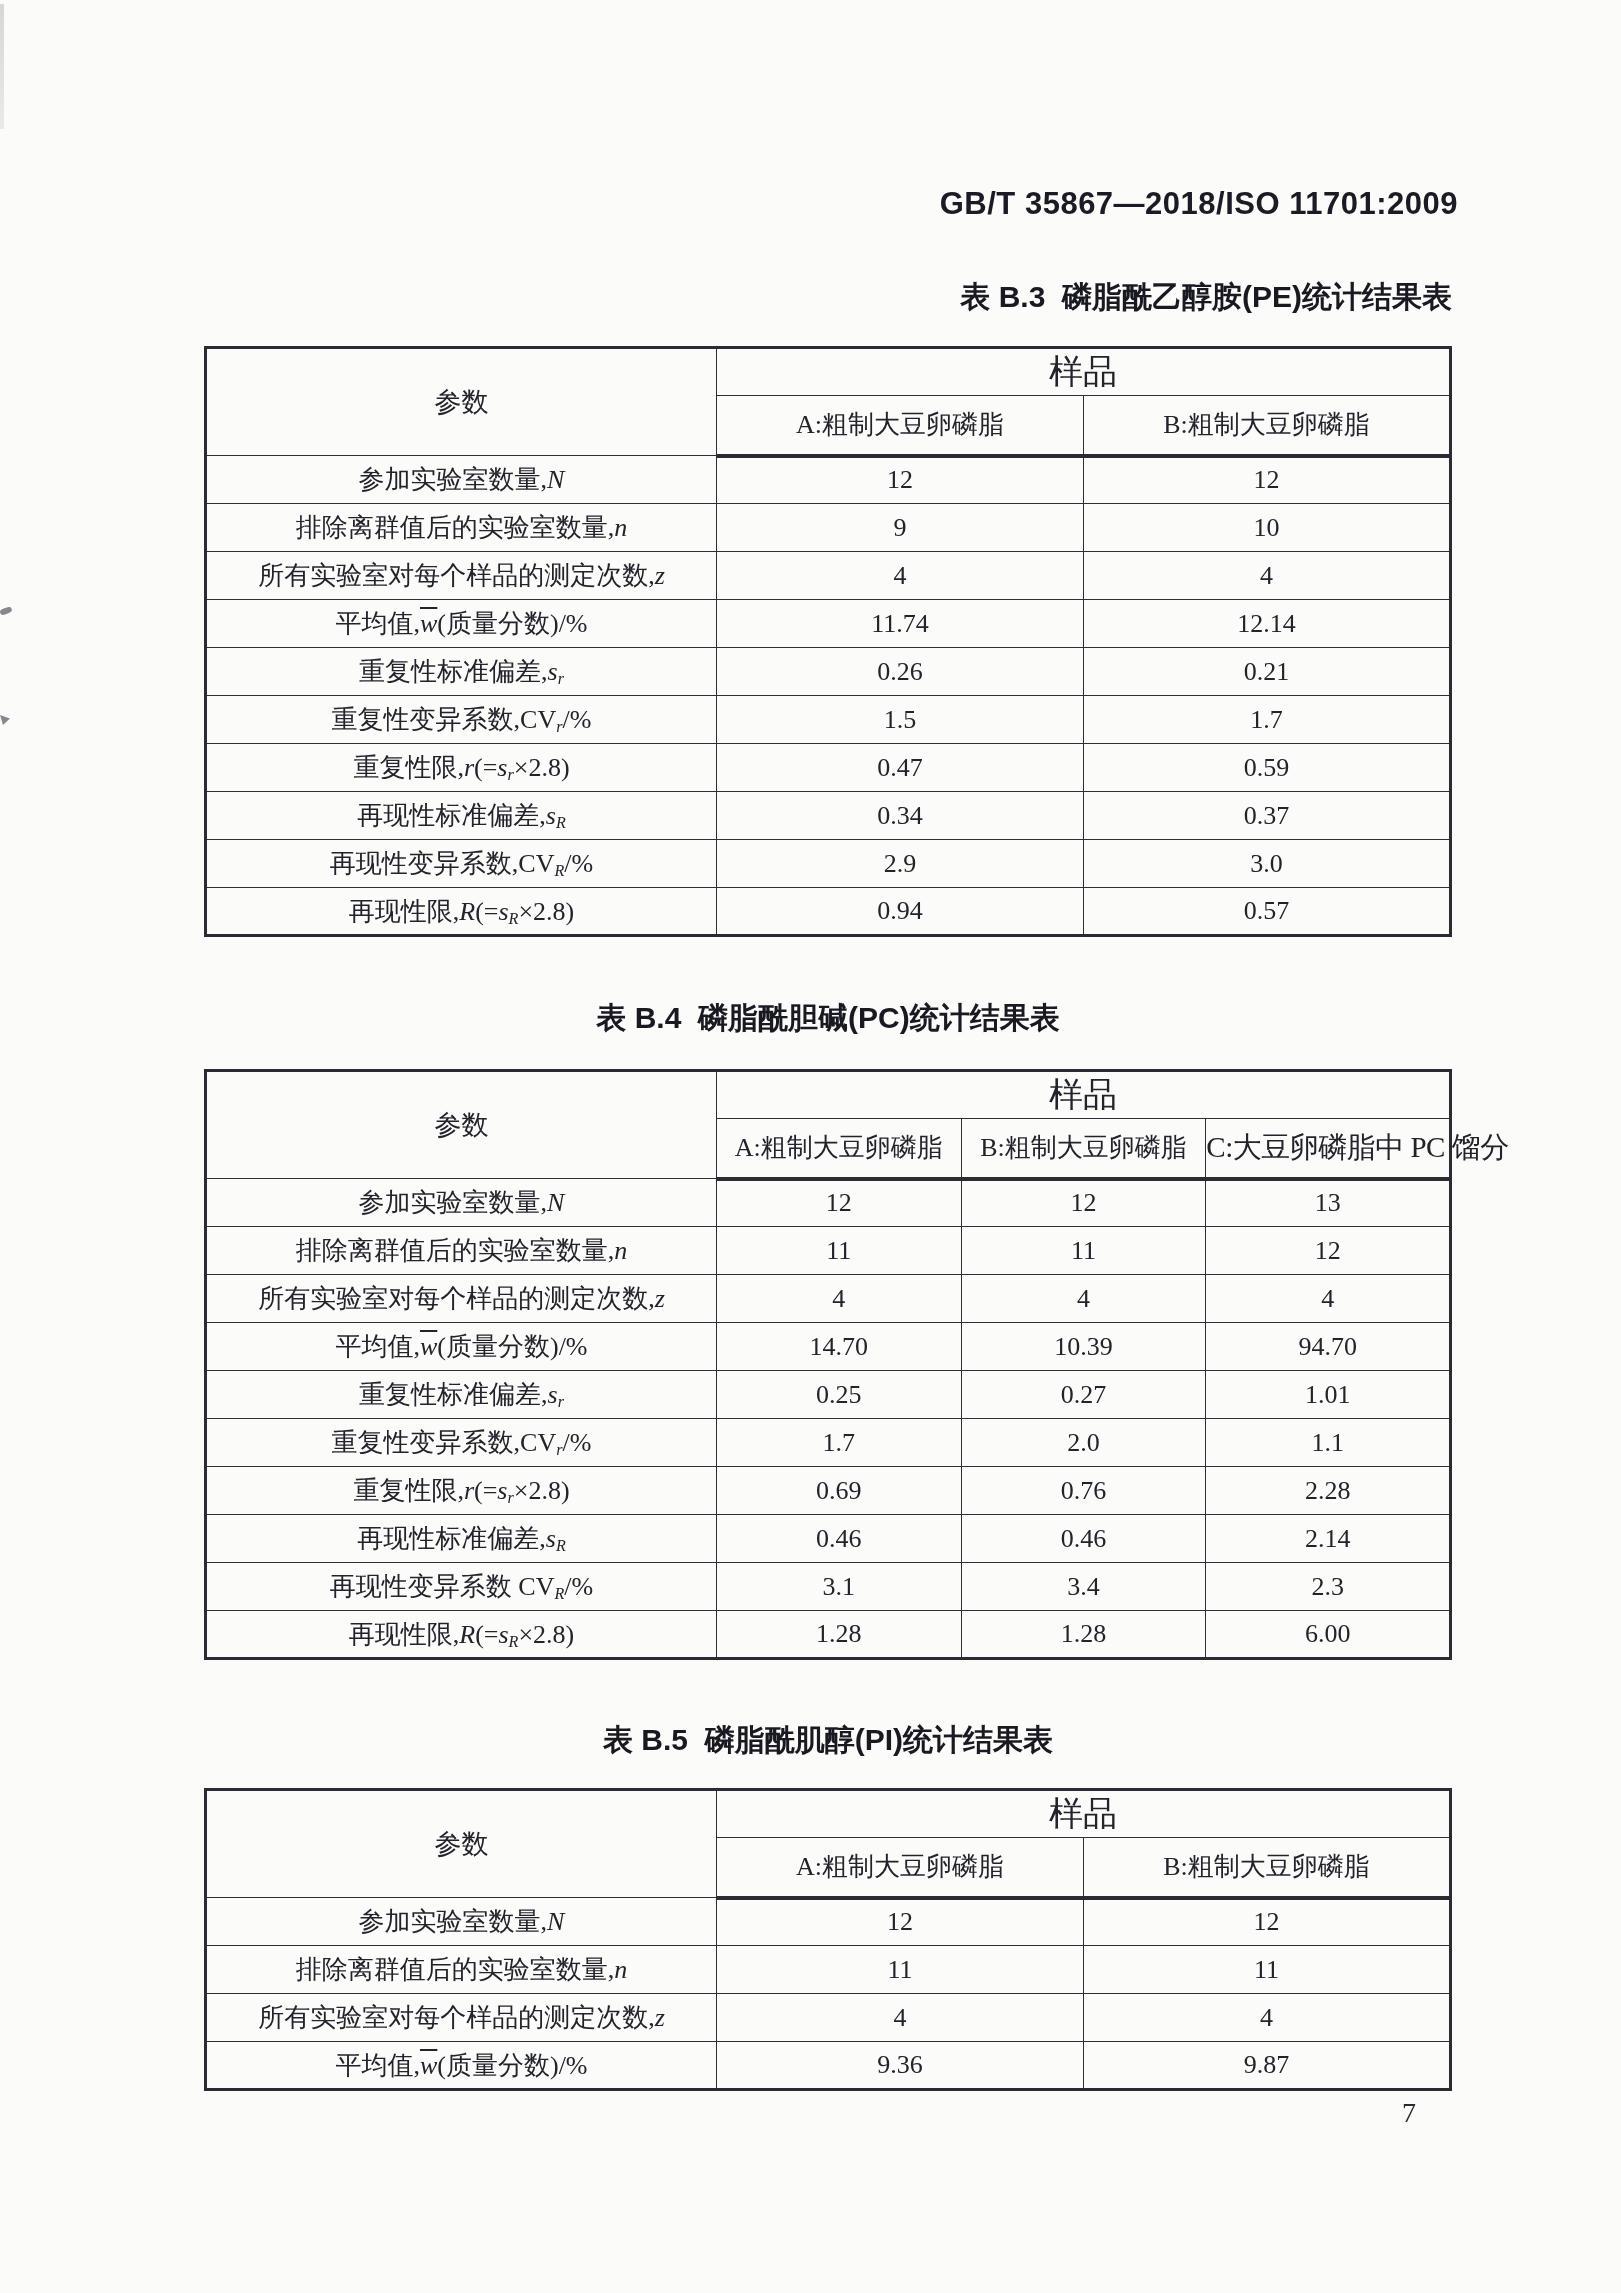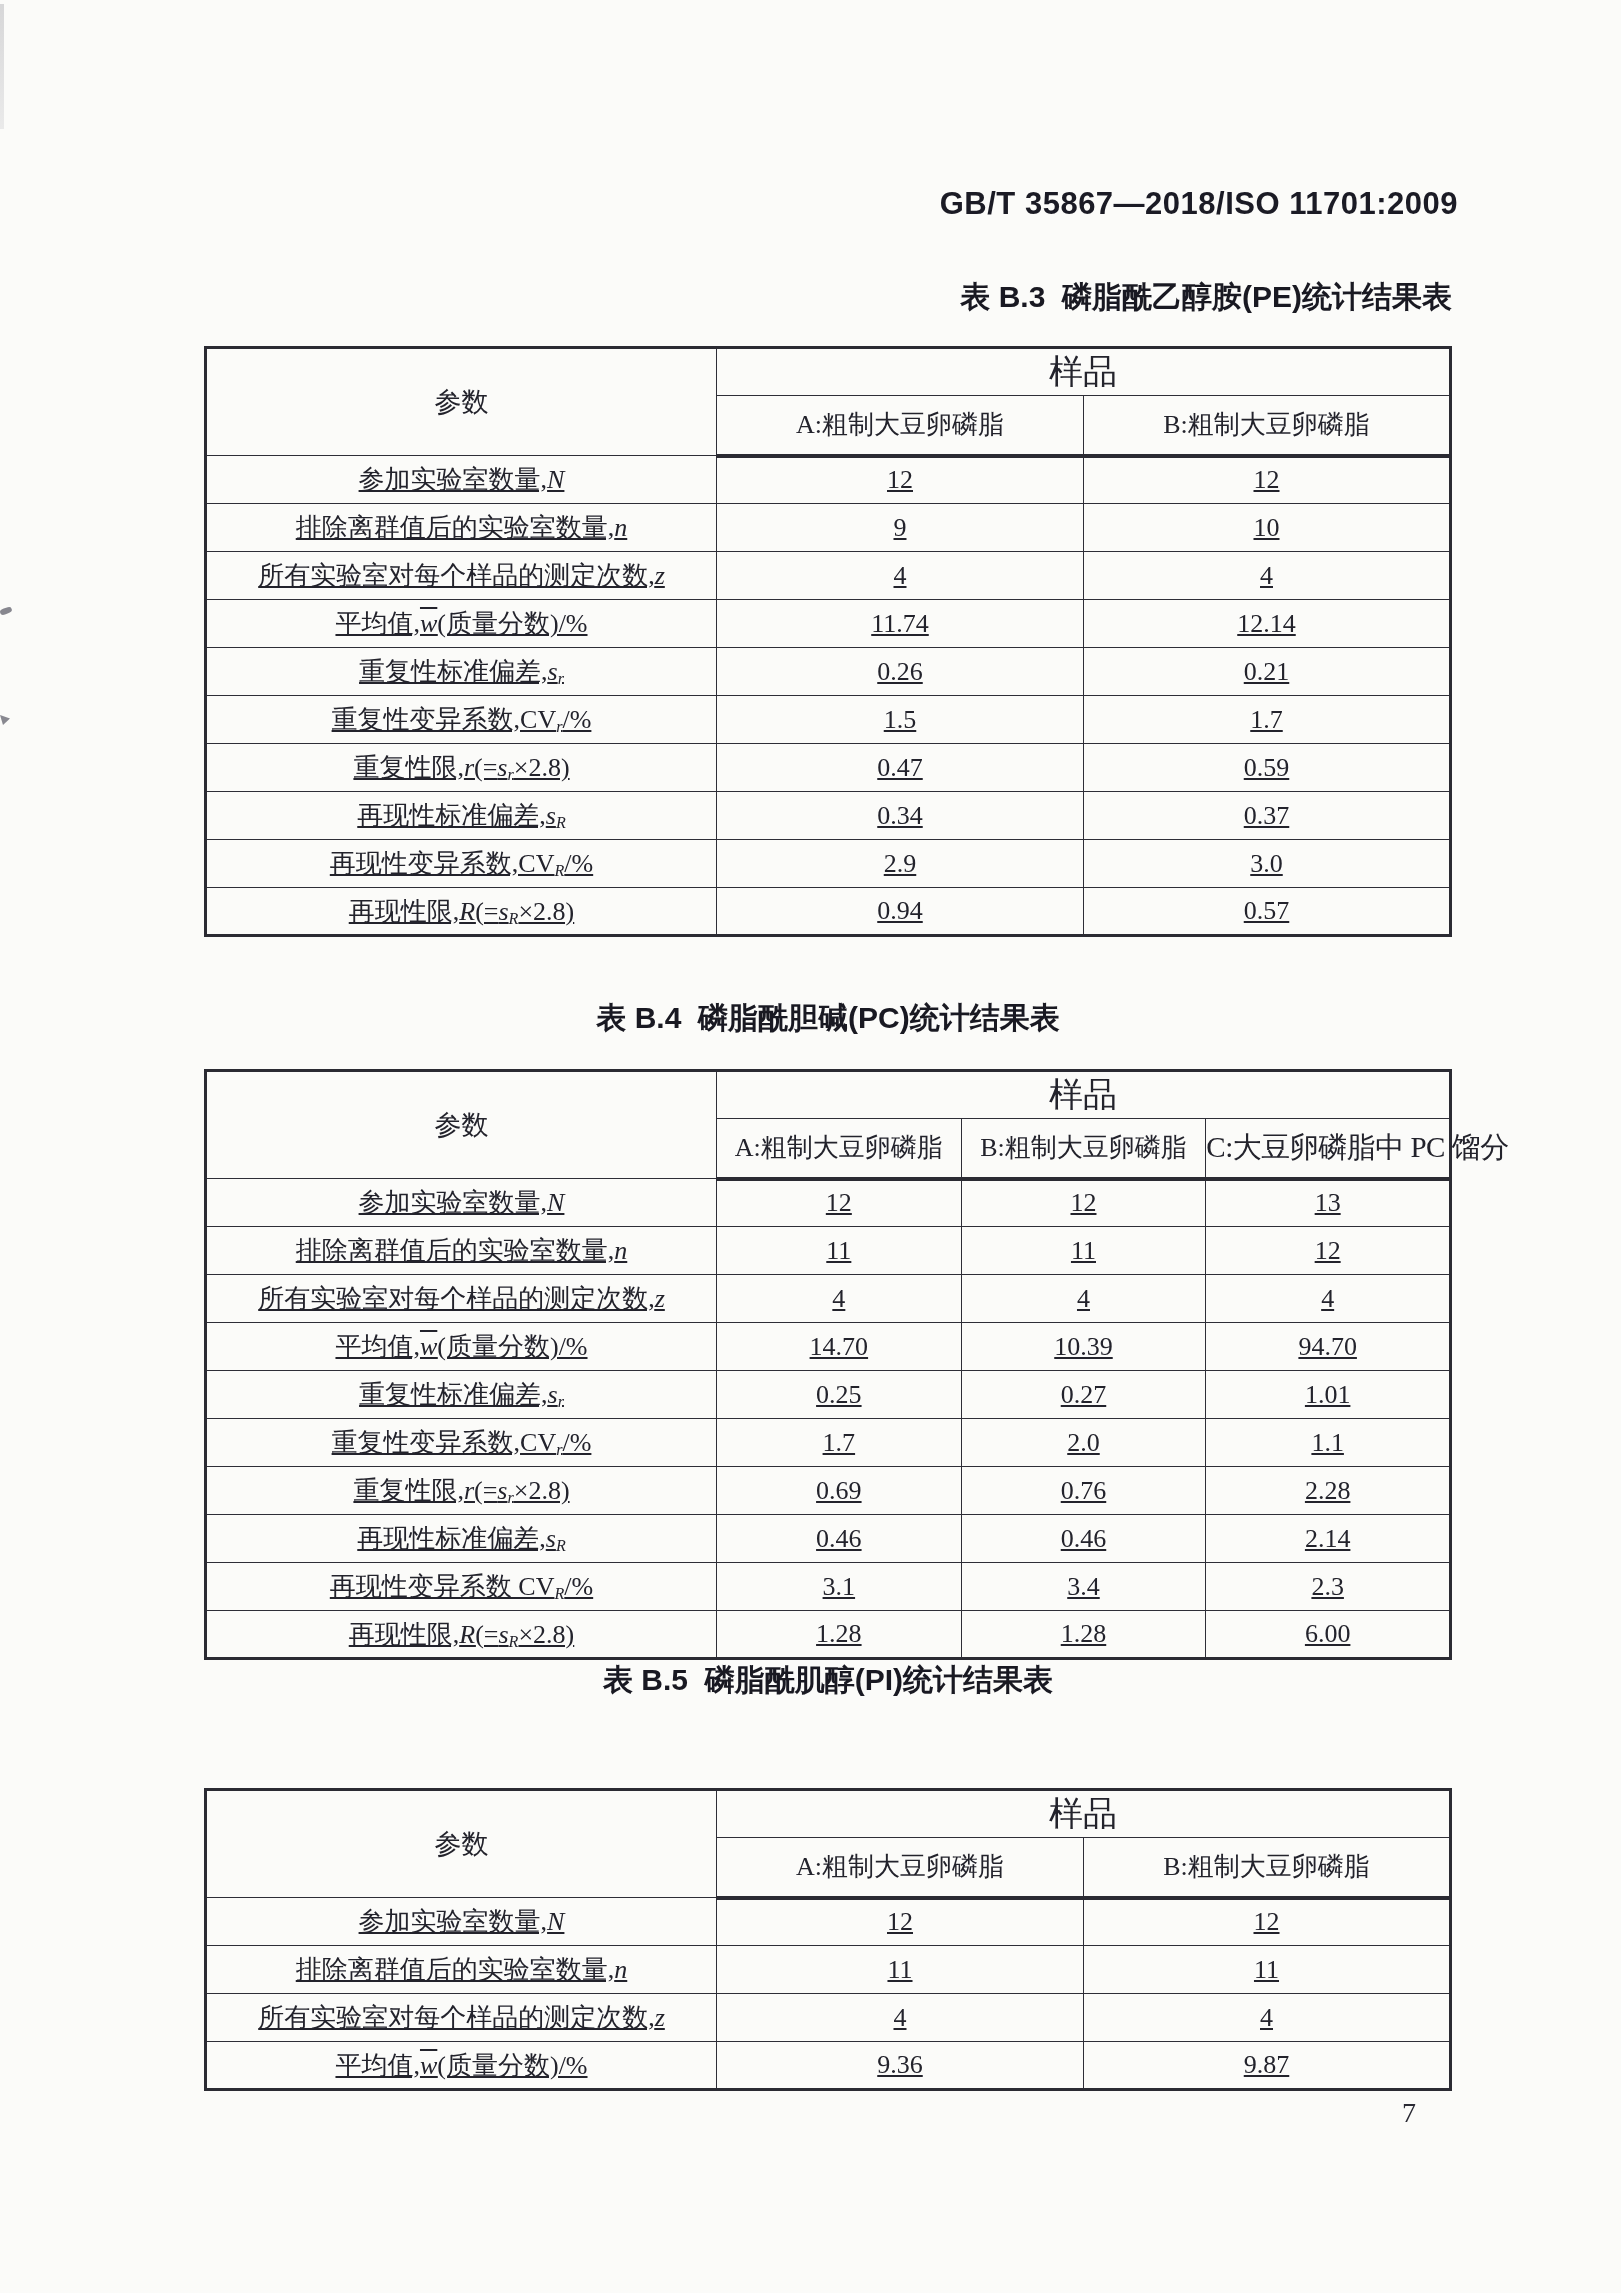--- a/index.html
+++ b/index.html
@@ -14,35 +14,35 @@
     font-family:"Liberation Sans","DejaVu Sans",sans-serif;
     font-weight:bold;font-size:31px;letter-spacing:0.5px;color:#1b1b25;
     white-space:nowrap;
     margin-left:8px;
   }
   .tbl-title{
     position:absolute;left:204px;width:1248px;text-align:center;
     font-family:"Liberation Sans","DejaVu Sans",sans-serif;
     font-weight:bold;font-size:30px;color:#191922;white-space:pre;
   }
-  .t-b3{top:277px;text-align:right;} .t-b4{top:998px;} .t-b5{top:1660px;}
+  .t-b3{top:277px;text-align:right;} .t-b4{top:998px;} .t-b5{top:1720px;}
 
   table.tbl{
     position:absolute;left:204px;width:1248px;
     border-collapse:collapse;table-layout:fixed;
     font-family:"Liberation Serif","DejaVu Serif",serif;
     font-size:26px;color:#23232c;
   }
   .tbl-b3{top:346px;} .tbl-b4{top:1069px;} .tbl-b5{top:1788px;}
   table.tbl{border:3.6px solid #2b2b33;}
   table.tbl td{
     border:1.8px solid #2e2e37;text-align:center;vertical-align:middle;
     padding:0;overflow:visible;white-space:nowrap;
   }
-  tr.h1{height:45px;} tr.h2{height:60px;} tr.dr{height:48px;text-decoration:underline;}
+  tr.h1{height:45px;} tr.h2{height:60px;} tr.dr{height:48px;}
   tr.h2 td{border-bottom:4.5px solid #2b2b33;}
   td.ph{border-bottom:4.5px solid #2b2b33;font-size:27px;}
   td.sh{font-size:34px;}
   .tbl-b4 tr.h2 td:last-child{font-size:29px;letter-spacing:-0.5px;}
   td.lbl{font-size:26px;}
   .seg-i{font-style:italic;}
   .seg-io{font-style:italic;text-decoration:overline;text-decoration-thickness:1.8px;}
   .seg-sb{font-style:italic;font-size:.62em;vertical-align:-.25em;}
   .page-num{
     position:absolute;top:2097px;left:1391px;width:36px;text-align:center;

